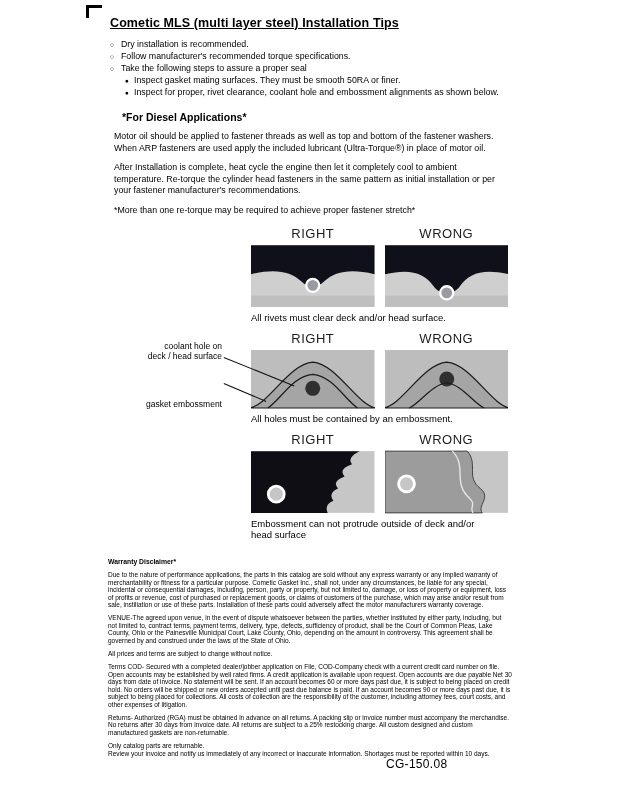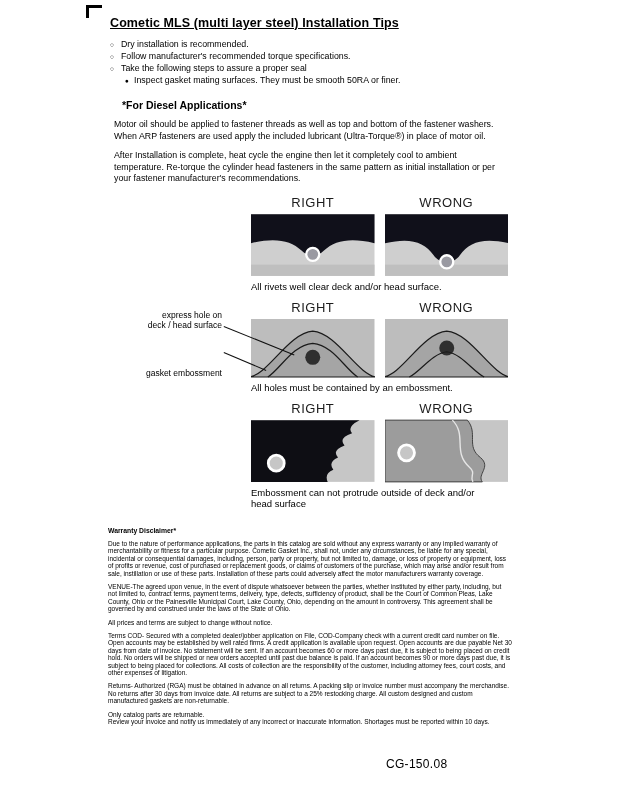--- a/index.html
+++ b/index.html
@@ -53,26 +53,28 @@
 
   <div class="content">
     <h1 class="title">Cometic MLS (multi layer steel) Installation Tips</h1>
 
     <div class="bullets">
       <div class="b-item">Dry installation is recommended.</div>
       <div class="b-item">Follow manufacturer's recommended torque specifications.</div>
       <div class="b-item">Take the following steps to assure a proper seal</div>
       <div class="sub">
         <div class="sub-item">Inspect gasket mating surfaces.  They must be smooth 50RA or finer.</div>
+        <div class="sub-item">Inspect for proper, rivet clearance, coolant hole and embossment alignments as shown below.</div>
       </div>
     </div>
 
     <h2 class="diesel-h">*For Diesel Applications*</h2>
     <p class="para">Motor oil should be applied to fastener threads as well as top and bottom of the fastener washers. When ARP fasteners are used apply the included lubricant (Ultra-Torque®) in place of motor oil.</p>
     <p class="para">After Installation is complete, heat cycle the engine then let it completely cool to ambient temperature. Re-torque the cylinder head fasteners in the same pattern as initial installation or per your fastener manufacturer's recommendations.</p>
+    <p class="para">*More than one re-torque may be required to achieve proper fastener stretch*</p>
 
     <div class="figs">
 
       <div class="fig">
         <div class="fig-labels">
           <div>RIGHT</div>
           <div>WRONG</div>
         </div>
         <div class="fig-panels">
           <svg width="132" height="66" viewBox="0 0 132 66">
@@ -81,26 +83,26 @@
             <path d="M0,0 H132 V31 C106,25 90,28 78,39 C71,46 61,46 54,39 C42,28 26,25 0,31 Z" fill="#10101a"></path>
             <circle cx="66" cy="43" r="7" fill="#9a9aa2" stroke="#ffffff" stroke-width="2.5"></circle>
           </svg>
           <svg width="132" height="66" viewBox="0 0 132 66">
             <rect width="132" height="66" fill="#cfcfcf"></rect>
             <rect y="54" width="132" height="12" fill="#bfbfbf"></rect>
             <path d="M0,0 H132 V31 C106,25 90,29 80,44 C73,54 59,54 52,44 C42,29 26,25 0,31 Z" fill="#10101a"></path>
             <circle cx="66" cy="51" r="7" fill="#9a9aa2" stroke="#ffffff" stroke-width="2.5"></circle>
           </svg>
         </div>
-        <div class="fig-caption">All rivets well clear deck and/or head surface.</div>
+        <div class="fig-caption">All rivets must clear deck and/or head surface.</div>
       </div>
 
       <div class="fig">
         <div class="ann ann1">
-          <div>express hole on</div>
+          <div>coolant hole on</div>
           <div>deck / head surface</div>
         </div>
         <div class="ann ann2">gasket embossment</div>
         <div class="leader leader1"></div>
         <div class="leader leader2"></div>
 
         <div class="fig-labels">
           <div>RIGHT</div>
           <div>WRONG</div>
         </div>

